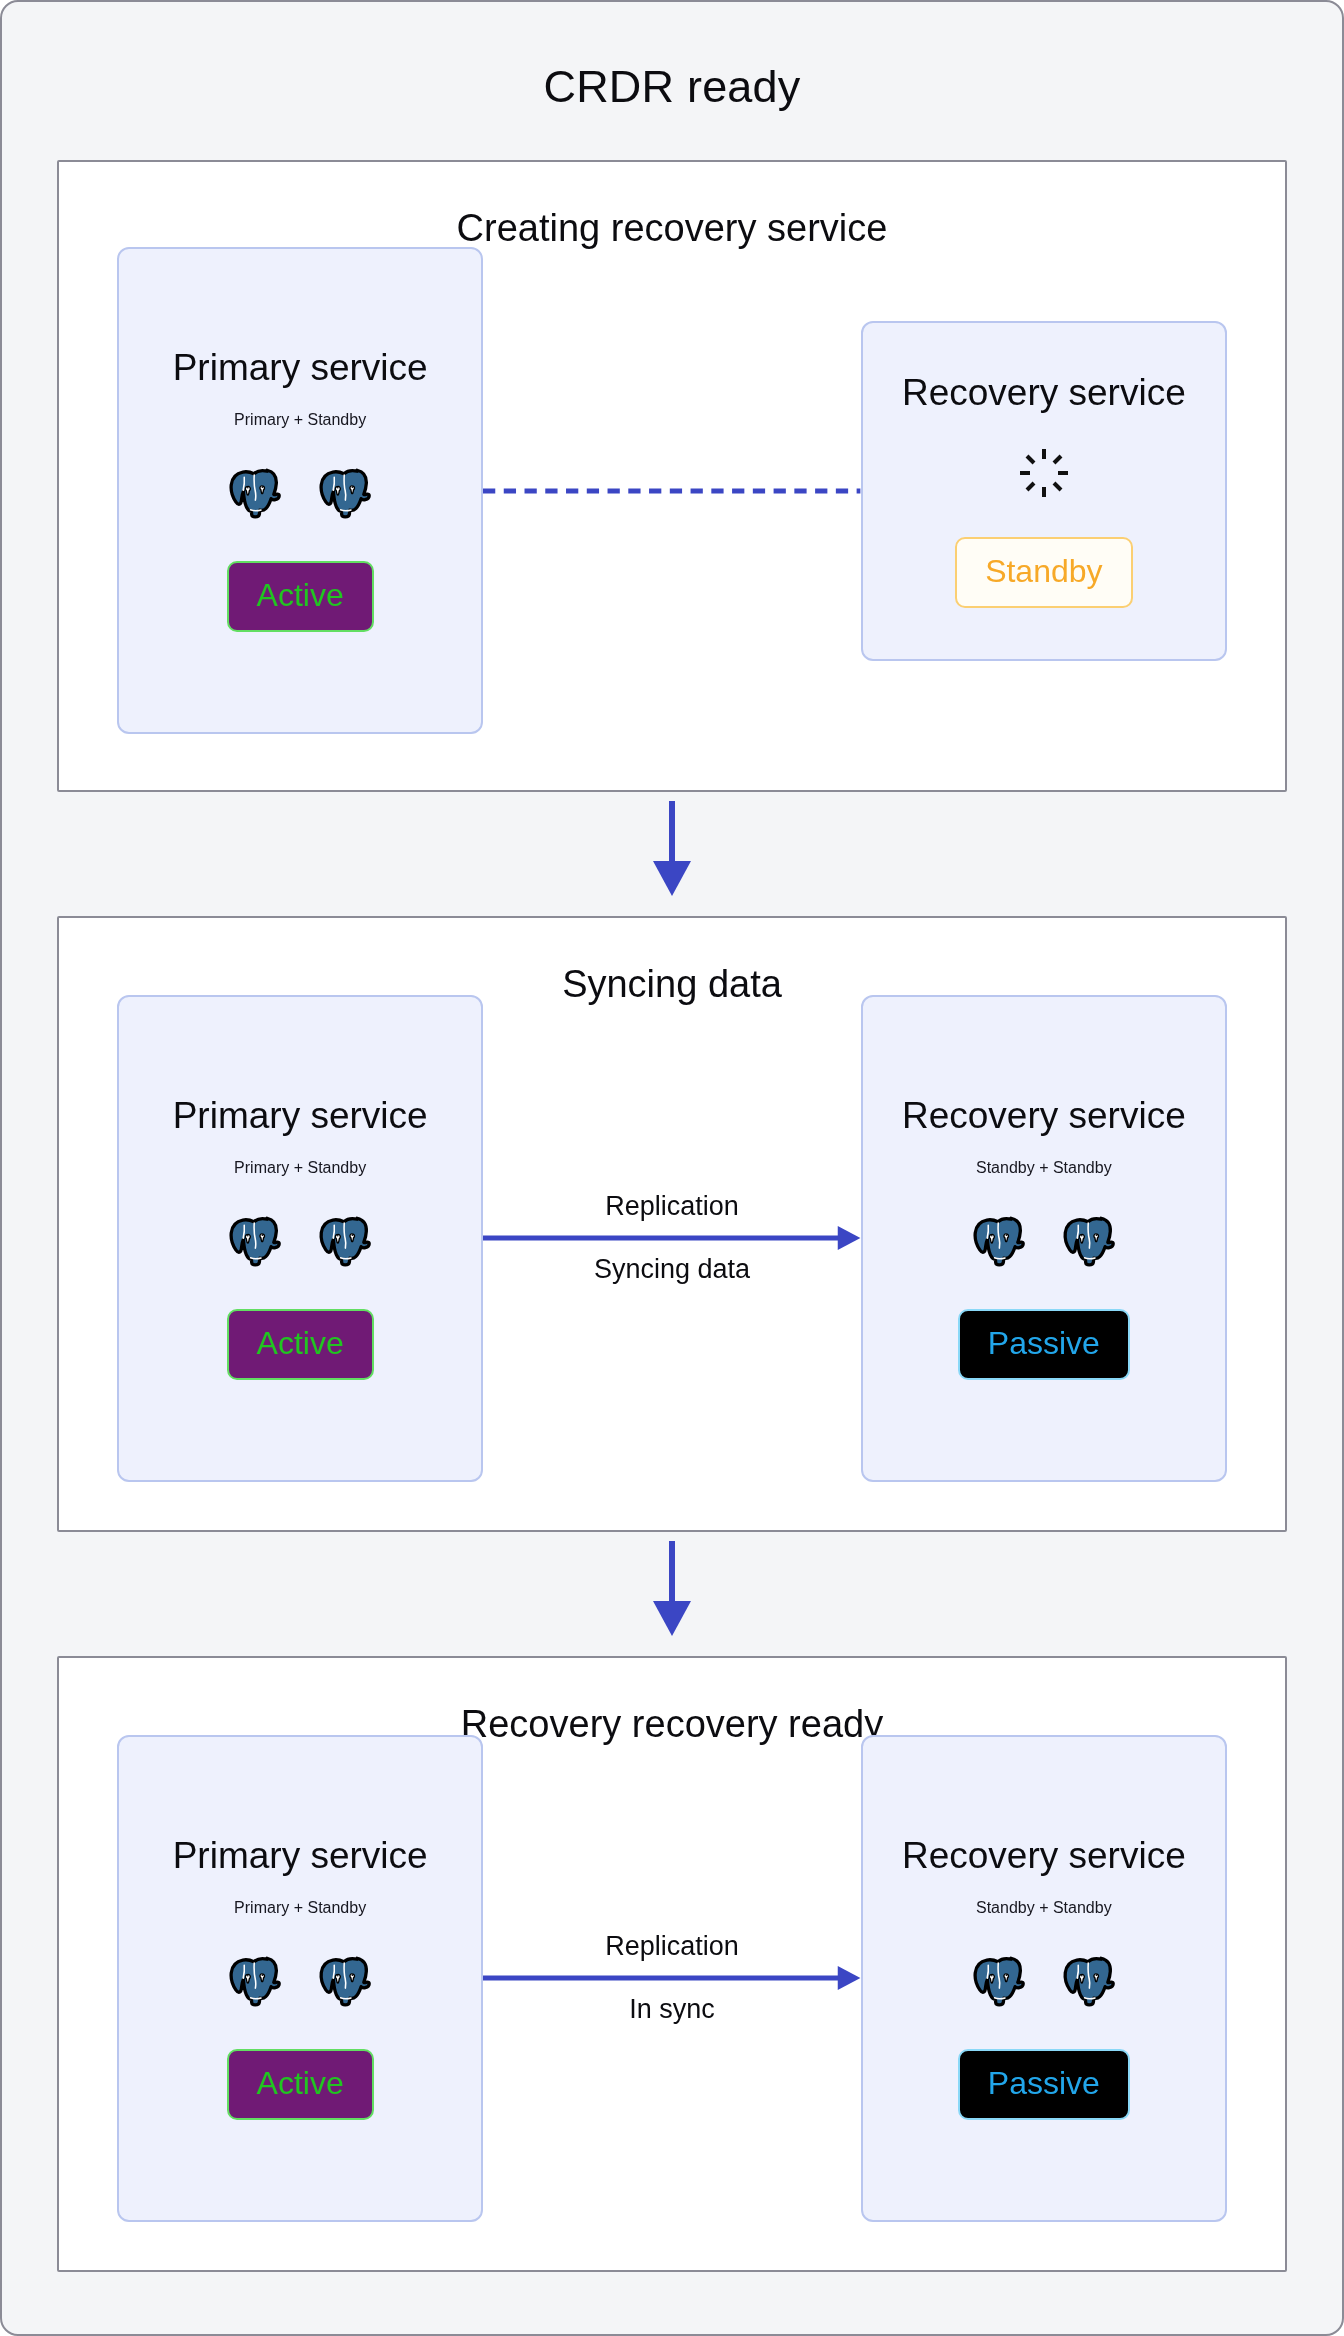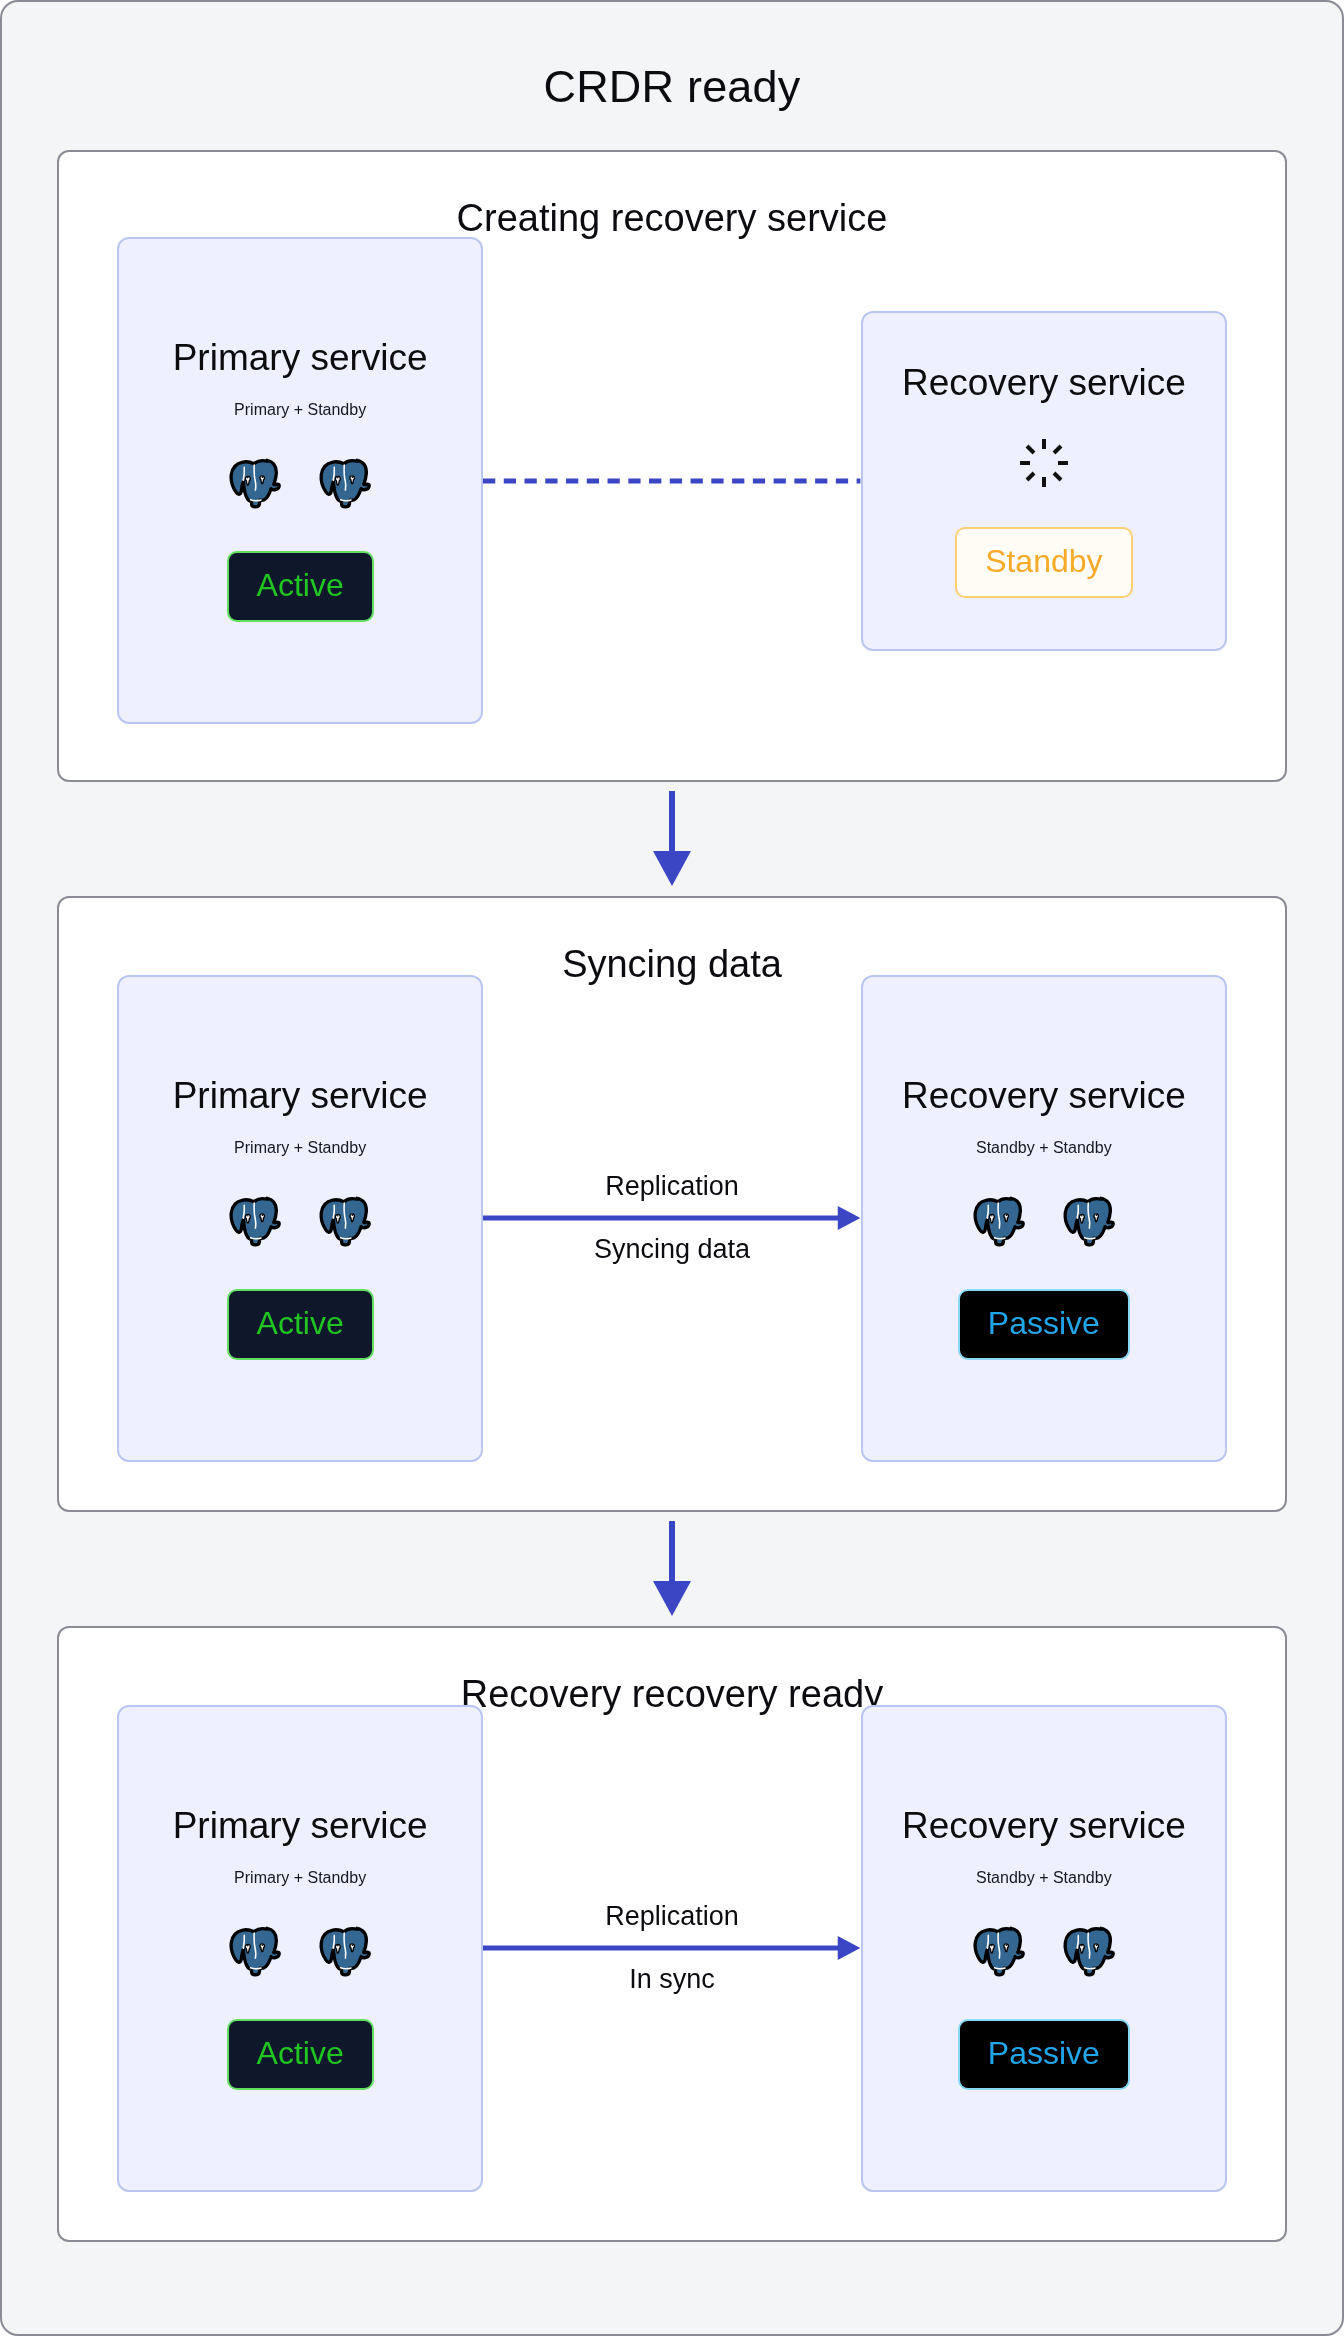--- a/index.html
+++ b/index.html
@@ -41,22 +41,23 @@
     width: 1230px;
     padding-top: 41px;
   }
 
   
   .stage {
     box-sizing: border-box;
     width: 1230px;
     background: #ffffff;
     border: 2px solid #8b8b96;
-    border-radius: 12px;
+    border-radius: 2px;
     position: relative;
+    margin-top: 10px;
   }
   .stage-title {
     text-align: center;
     font-size: 38px;
     font-weight: 400;
     color: #0c0c10;
     line-height: 1;
     padding-top: 47px;
   }
 
@@ -112,21 +113,21 @@
   .badge {
     margin-top: 36px;
     box-sizing: border-box;
     border-radius: 10px;
     font-size: 32px;
     line-height: 1;
     padding: 16px 28px 19px;
     border-width: 2px;
     border-style: solid;
   }
-  .badge-active  { color: #21c521; border-color: #62de62; background: #0f172a; }
+  .badge-active  { color: #21c521; border-color: #62de62; background: #701a75; }
   .badge-passive { color: #22a6ea; border-color: #8ad8f7; background: #000000; }
   .badge-creating{ color: #f7a928; border-color: #fbcf72; background: #fffdf6; }
 
   
   .spinner-wrap {
     margin-top: 34px;
     width: 56px;
     height: 56px;
   }
   .spinner-wrap svg { display: block; }

